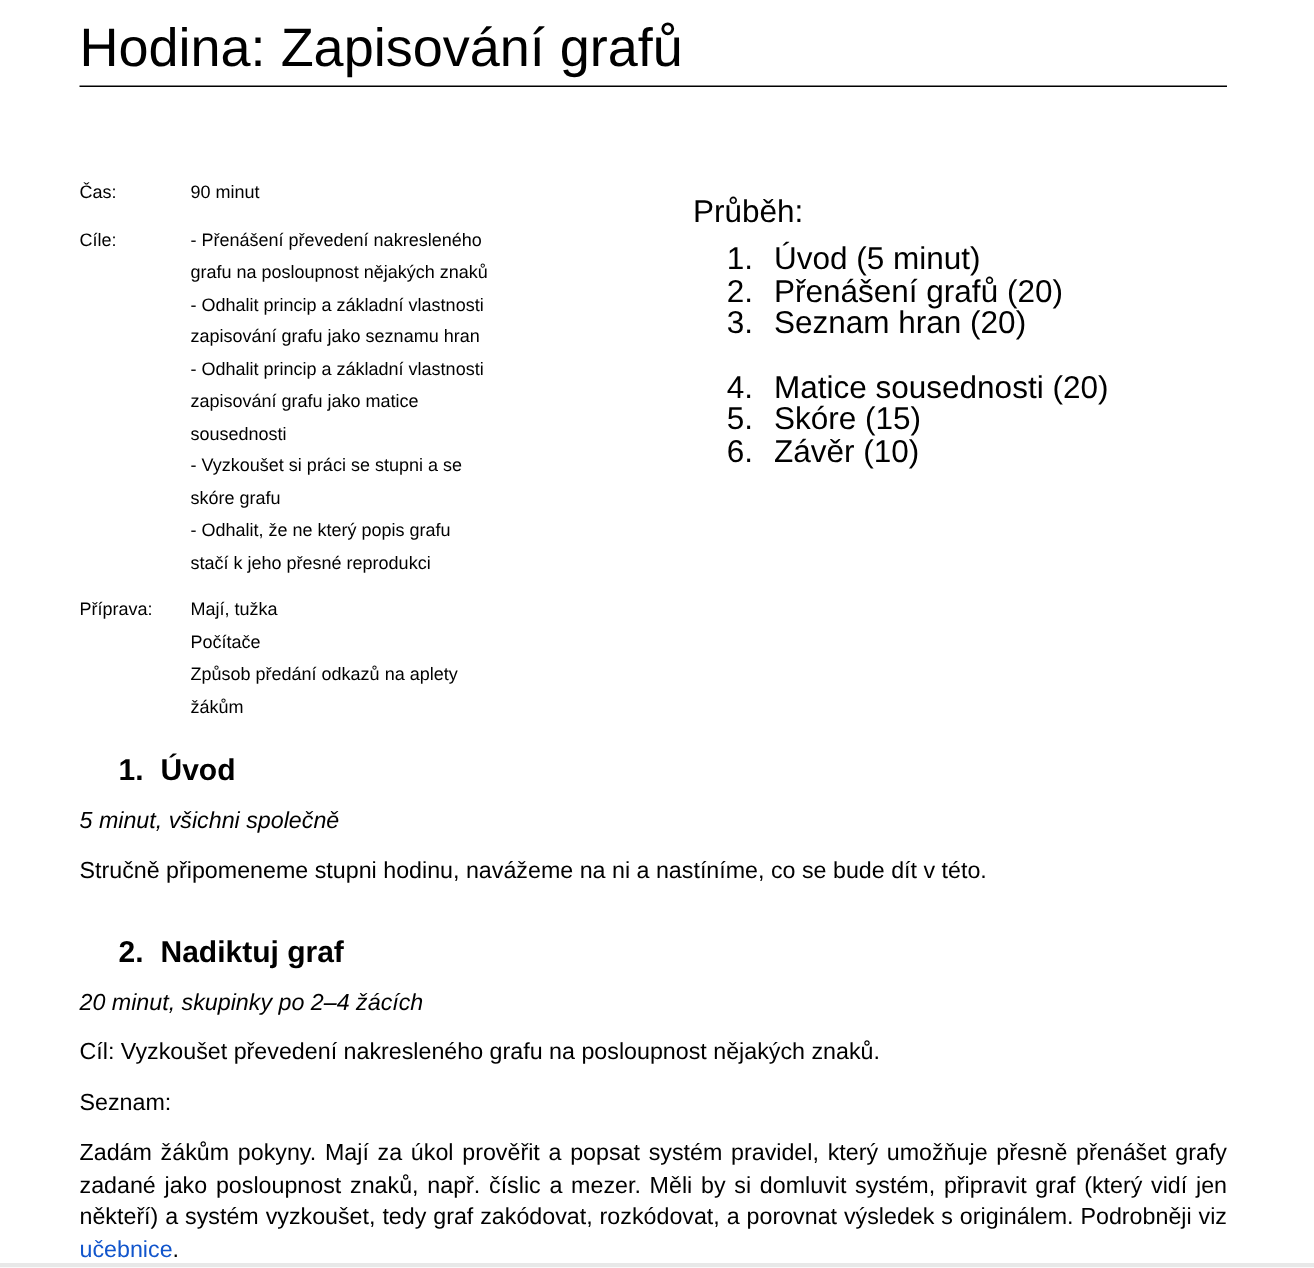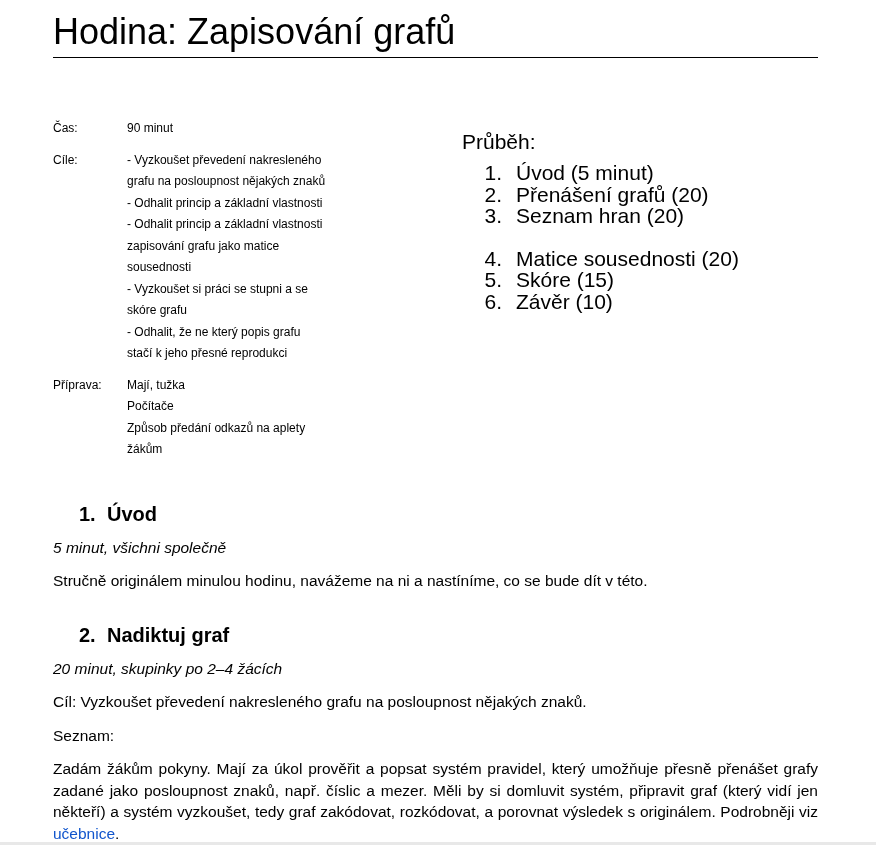--- a/index.html
+++ b/index.html
@@ -52,23 +52,24 @@
   <div class="title-rule"></div>
 
   <div class="meta">
     <div class="meta-row">
       <div class="meta-label">Čas:</div>
       <div class="meta-value">90 minut</div>
     </div>
     <div class="meta-row">
       <div class="meta-label">Cíle:</div>
       <div class="meta-value">
-        <div>- Vyzkoušet převedení nakresleného</div>
+        <div>- Přenášení převedení nakresleného</div>
         <div>grafu na posloupnost nějakých znaků</div>
         <div>- Odhalit princip a základní vlastnosti</div>
+        <div>zapisování grafu jako seznamu hran</div>
         <div>- Odhalit princip a základní vlastnosti</div>
         <div>zapisování grafu jako matice</div>
         <div>sousednosti</div>
         <div>- Vyzkoušet si práci se stupni a se</div>
         <div>skóre grafu</div>
         <div>- Odhalit, že ne který popis grafu</div>
         <div>stačí k jeho přesné reprodukci</div>
       </div>
     </div>
     <div class="meta-row">
@@ -111,21 +112,21 @@
       </li>
     </ol>
   </div>
 
   <div class="section" style="top:501px;">
     <h2 class="sec-heading">
       <span class="num">1.</span>
       <span>Úvod</span>
     </h2>
     <div class="sec-meta">5 minut, všichni společně</div>
-    <div class="para">Stručně originálem minulou hodinu, navážeme na ni a nastíníme, co se bude dít v této.</div>
+    <div class="para">Stručně připomeneme stupni hodinu, navážeme na ni a nastíníme, co se bude dít v této.</div>
   </div>
 
   <div class="section" style="top:622px;">
     <h2 class="sec-heading">
       <span class="num">2.</span>
       <span>Nadiktuj graf</span>
     </h2>
     <div class="sec-meta">20 minut, skupinky po 2–4 žácích</div>
     <div class="para">Cíl: Vyzkoušet převedení nakresleného grafu na posloupnost nějakých znaků.</div>
     <div class="para">Seznam:</div>

